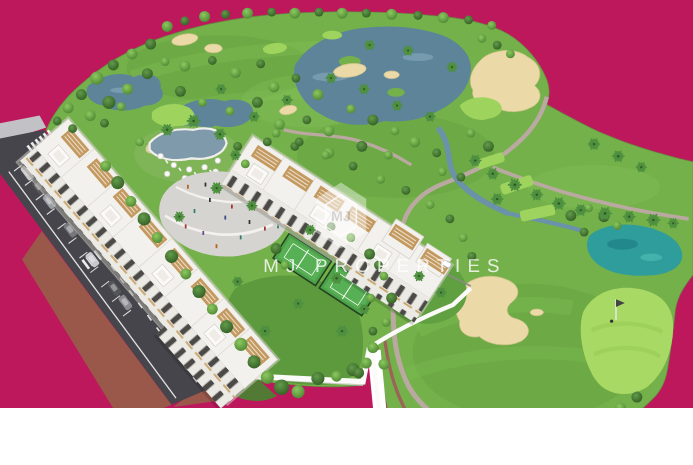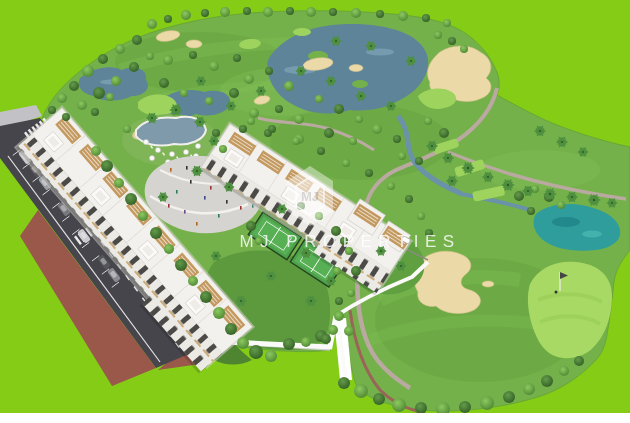--- a/index.html
+++ b/index.html
@@ -1,16 +1,16 @@
 <!DOCTYPE html>
 <html style="--fairway: #74b14a; --rough_dark: #5f9c3c; --green_light: #9ed45e; --putting_green: #a8d965; --sand: #ecd9a8; --water: #5d8499; --water_teal: #2f9d9b; --asphalt: #45454b; --paving: #9a584b; --sidewalk: #c2c2c6; --building: #f3f1ed; --facade: #eceae5; --window: #4b4a47; --terrace_wood: #c3995f; --court: #4da14b; --plaza: #d6d4d0; --pool: #7e9aab; --path: #b9a9a0; --wall_white: #fafaf8;"><head>
 <meta charset="utf-8">
 <style>
   html,body{margin:0;padding:0;background:#fff;}
-  #stage{position:relative;width:630px;height:413px;overflow:hidden;background:#84cc16;
+  #stage{position:relative;width:630px;height:371px;overflow:hidden;background:#be185d;
          font-family:"Liberation Sans",sans-serif;}
   svg{display:block}
   .fw{fill:var(--fairway,#74b14a)}
   .wtr{fill:var(--water,#5d8499)}
   .teal{fill:var(--water_teal,#2f9d9b)}
   .snd{fill:var(--sand,#ecd9a8)}
   .gl{fill:var(--green_light,#9ed45e)}
   .asp{fill:var(--asphalt,#45454b)}
   .pav{fill:var(--paving,#9a584b)}
   .swk{fill:var(--sidewalk,#c2c2c6)}

